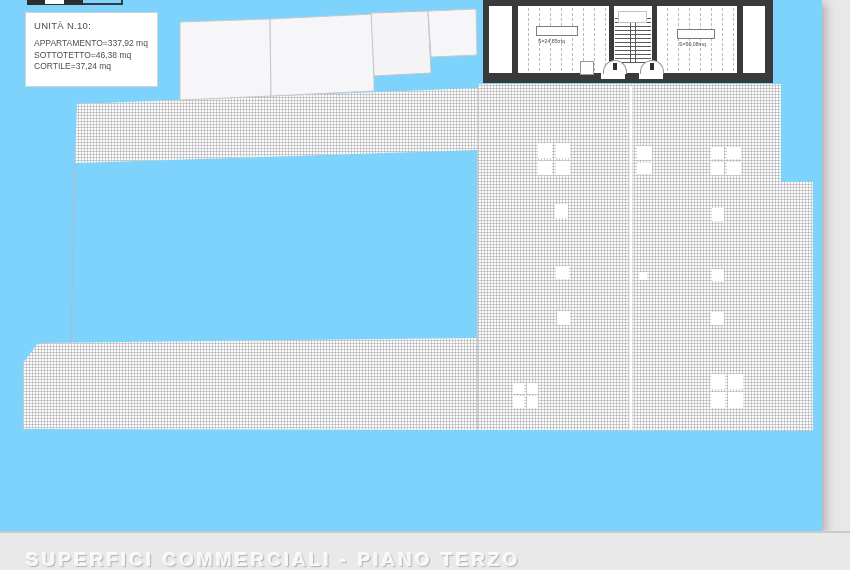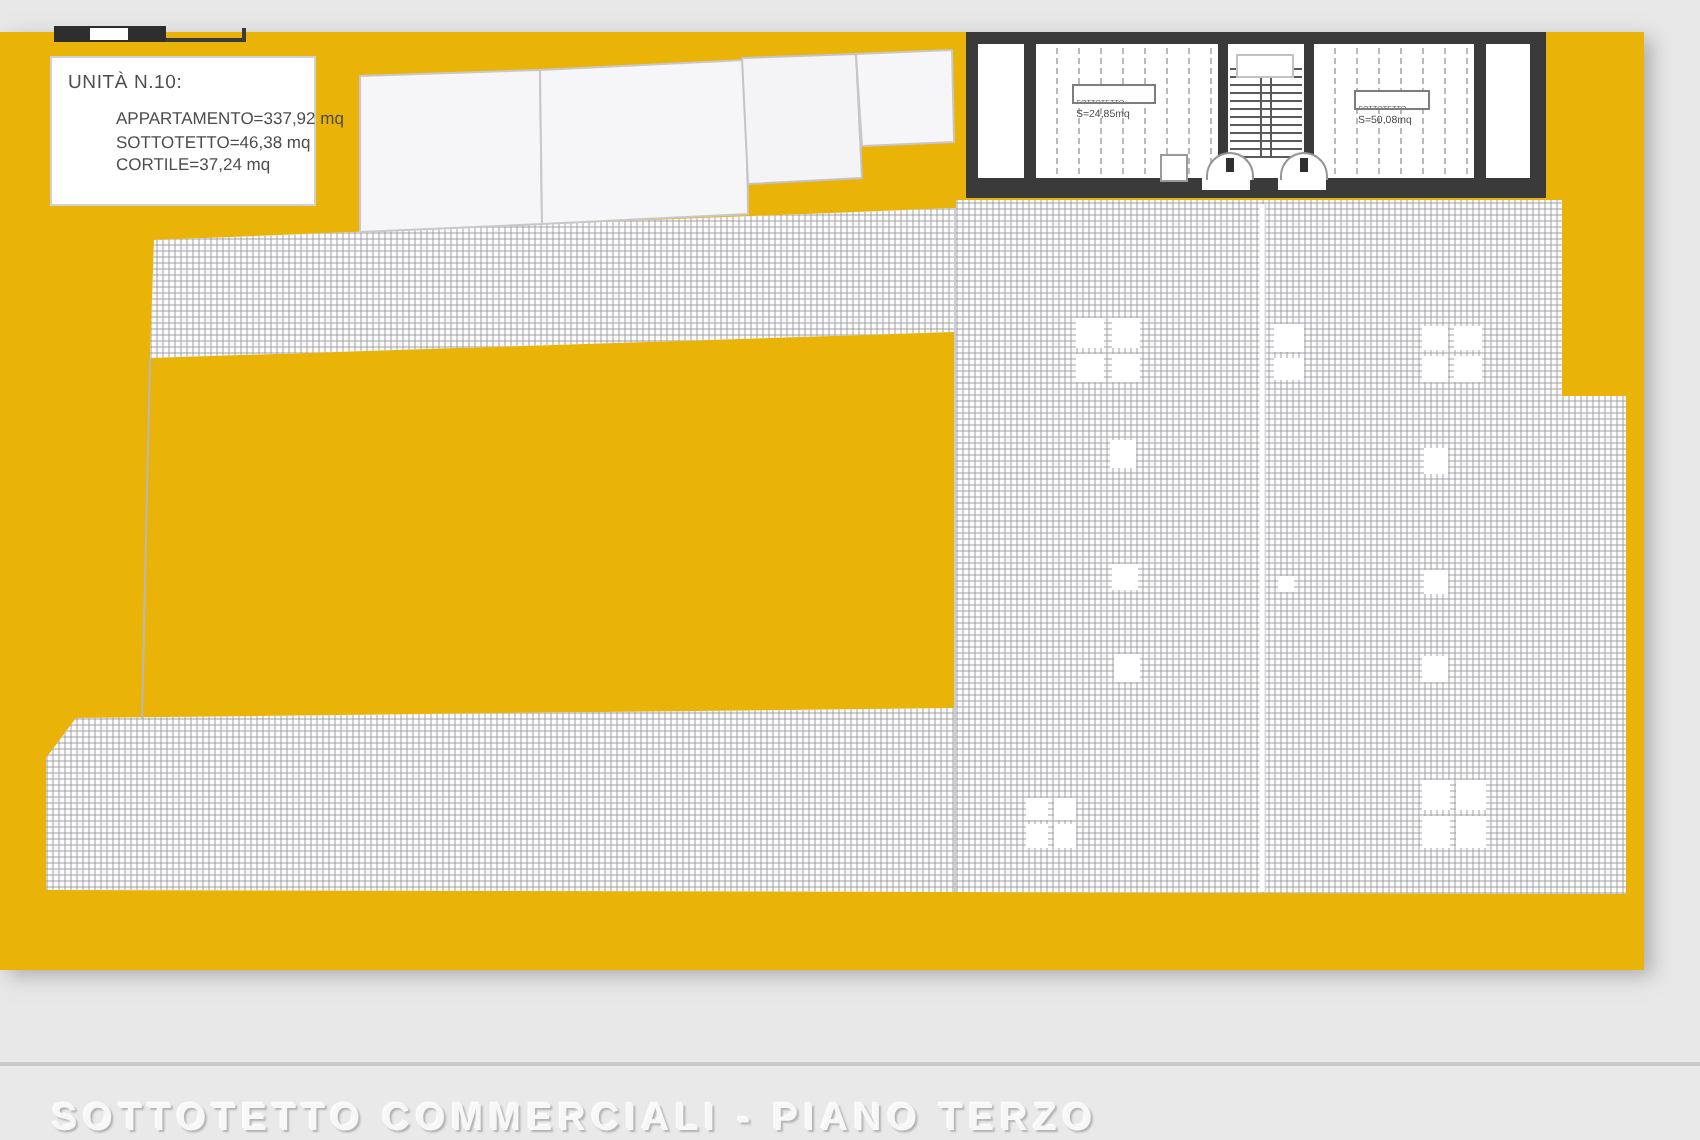--- a/index.html
+++ b/index.html
@@ -1,38 +1,38 @@
 <!DOCTYPE html>
 <html><head>
 <meta charset="utf-8">
 <style>
   html,body{margin:0;padding:0;}
   body{font-family:"Liberation Sans", sans-serif;}
   #scene{position:relative;width:850px;height:570px;background:#e8e8e8;overflow:hidden;}
   
-  .paper{position:absolute;left:0;top:16px;width:822px;height:469px;background:#eab308;
+  .paper{position:absolute;left:0;top:0;width:822px;height:531px;background:#7dd3fc;
          box-shadow:4px 3px 9px rgba(130,130,130,.55);}
   
   .footer-band{position:absolute;left:0;top:531px;width:850px;height:39px;background:#e9e9e9;
                border-top:2px solid #c9c9c9;}
   .footer-caption{position:absolute;left:26px;top:16px;font-size:19px;font-weight:bold;
                   letter-spacing:3px;color:#f7f7f7;white-space:nowrap;
                   text-shadow:1px 1px 1px rgba(175,175,175,.95), -1px -1px 0 rgba(255,255,255,.8);}
   
   .scalebar{position:absolute;left:27px;top:-3px;width:96px;height:9px;}
   .scalebar .s1{position:absolute;left:0;top:0;width:17px;height:8px;background:#2e2e2e;}
   .scalebar .s2{position:absolute;left:17px;top:0;width:21px;height:8px;background:#fff;border:1px solid #2e2e2e;box-sizing:border-box;}
   .scalebar .s3{position:absolute;left:38px;top:0;width:18px;height:8px;background:#2e2e2e;}
   .scalebar .s4{position:absolute;left:56px;top:6px;width:40px;height:2px;background:#3a3a3a;}
   .scalebar .s5{position:absolute;left:94px;top:1px;width:2px;height:7px;background:#3a3a3a;}
   
   .unit-box{position:absolute;left:25px;top:12px;width:133px;height:75px;background:#fff;
             border:1px solid #d2d2d4;box-sizing:border-box;}
   .unit-title{position:absolute;left:8px;top:7px;font-size:9.5px;color:#4d4d4d;letter-spacing:.3px;white-space:nowrap;}
-  .unit-lines{position:absolute;left:8px;top:25px;font-size:8.5px;color:#4d4d4d;line-height:11.5px;white-space:nowrap;margin-left:24px;}
+  .unit-lines{position:absolute;left:8px;top:25px;font-size:8.5px;color:#4d4d4d;line-height:11.5px;white-space:nowrap;}
   
   .hatch{position:absolute;background-color:#fbfbfc;
     background-image:
       repeating-linear-gradient(0deg, rgba(148,148,154,.42) 0, rgba(148,148,154,.42) 1px, transparent 1px, transparent 3px),
       repeating-linear-gradient(90deg, rgba(148,148,154,.42) 0, rgba(148,148,154,.42) 1px, transparent 1px, transparent 3px);}
   .h-ltop{left:75px;top:88px;width:403px;height:76px;
           clip-path:polygon(2px 16px,402px 0px,402px 62px,0px 75px);}
   .h-lbottom{left:23px;top:338px;width:455px;height:93px;
           clip-path:polygon(15px 5px,454px 0px,454px 92px,0px 91px,0px 25px);}
   .h-right{left:478px;top:84px;width:335px;height:347px;
@@ -165,16 +165,16 @@
     </div>
     <div class="areatxt at-l">S=24,85mq</div>
     <div class="tagbox tb-r">
       <span>SOTTOTETTO</span>
     </div>
     <div class="areatxt at-r">S=50,08mq</div>
 
   </div>
 
   <div class="footer-band">
-    <div class="footer-caption">SOTTOTETTO COMMERCIALI - PIANO TERZO</div>
+    <div class="footer-caption">SUPERFICI COMMERCIALI - PIANO TERZO</div>
   </div>
 
 </div>
 
 </body></html>

